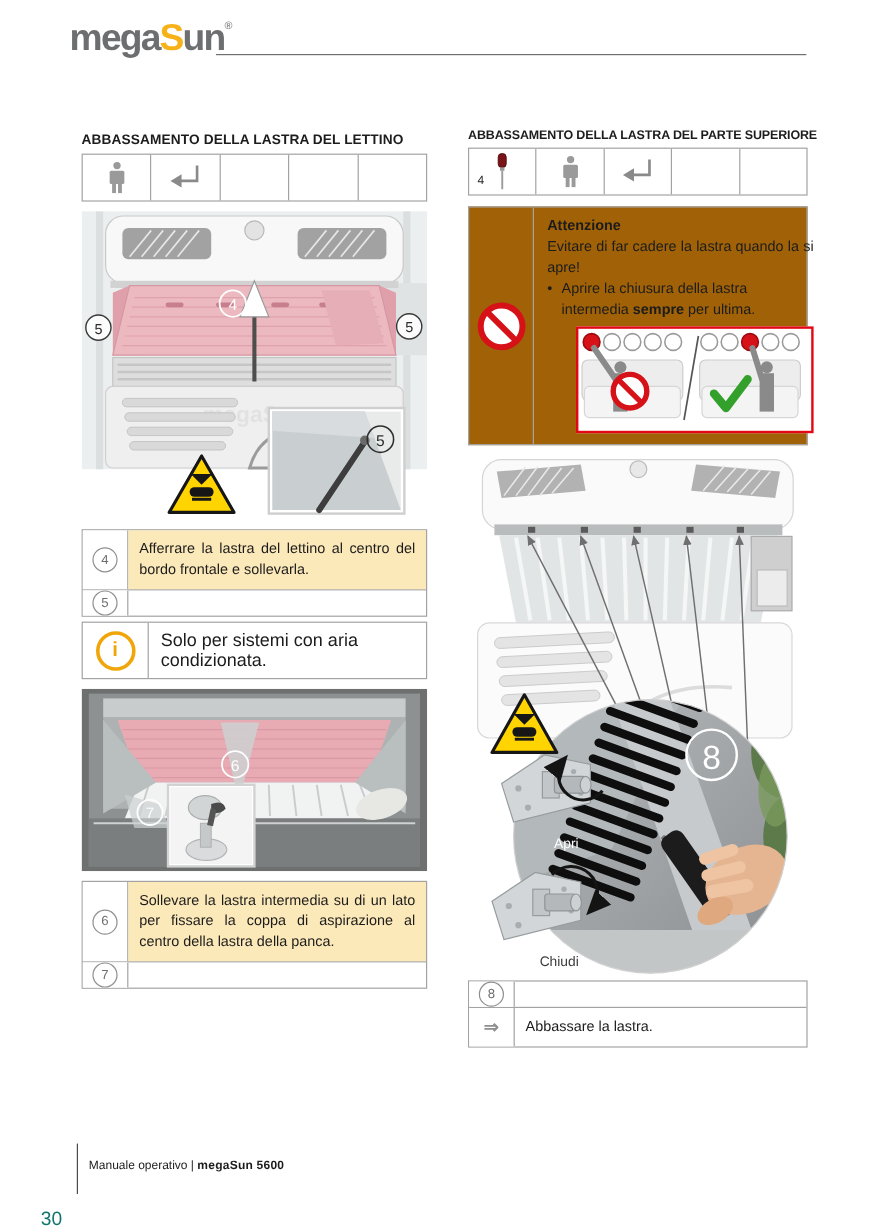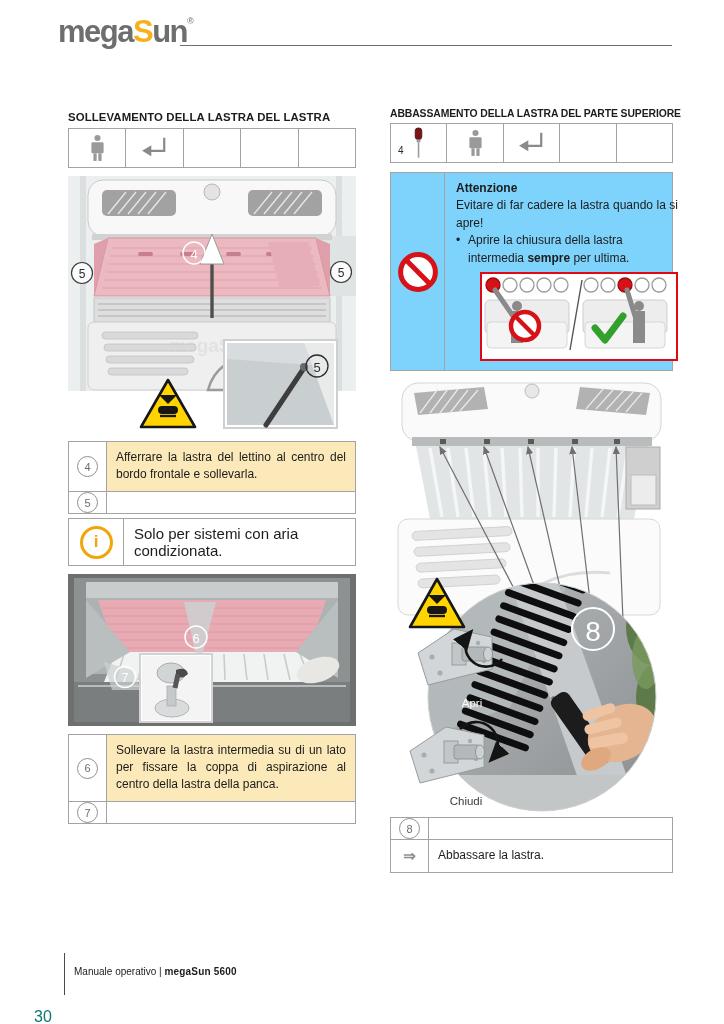--- a/index.html
+++ b/index.html
@@ -35,21 +35,21 @@
   .step-row.highlight .step-text{background:#fce9b9;}
   .circle-num{width:19px;height:19px;border:1.4px solid #8f8f8f;border-radius:50%;color:#6e6e6e;font-size:11px;display:flex;align-items:center;justify-content:center;}
   .arrow-num{font-size:15px;color:#8f8f8f;font-weight:bold;}
   .step-bold{font-weight:bold;text-align:left;}
 
   .info-box{border:1px solid #a3a3a3;display:flex;height:46px;margin-top:4px;background:#fff;}
   .info-icon-cell{flex:0 0 54px;border-right:1px solid #a3a3a3;display:flex;align-items:center;justify-content:center;}
   .info-circle{width:27px;height:27px;border:3px solid #f0a60a;border-radius:50%;color:#f0a60a;font-weight:bold;font-size:17px;display:flex;align-items:center;justify-content:center;}
   .info-text{flex:1;display:flex;align-items:center;padding:0 10px;font-size:15px;}
 
-  .warn-box{border:1px solid #a3a3a3;display:flex;margin-top:9px;background:#7dd3fc;}
+  .warn-box{border:1px solid #a3a3a3;display:flex;margin-top:9px;background:#a16207;}
   .warn-icon-cell{flex:0 0 53px;border-right:1px solid #a3a3a3;display:flex;align-items:center;justify-content:center;}
   .warn-content{flex:1;padding:7px 8px 8px 11px;font-size:12px;line-height:1.45;}
   .warn-title{font-weight:bold;}
   .warn-body{text-align:justify;}
   .bullet-row{display:flex;max-width:216px;}
   .bullet-row .bullet{flex:0 0 12px;}
   .warn-illustration{border:2.5px solid #e30613;width:192px;margin:5px 0 1px 24px;padding:2px 1px;background:#fff;}
 
   
   .footer-num{left:34px;top:1008px;font-size:16px;font-weight:normal;color:#0f766e;}
@@ -57,21 +57,21 @@
   .footer-text{left:74px;top:966px;font-size:10px;color:#1c1c1c;}
   .footer-text b{letter-spacing:.2px;}
 </style>
 </head>
 <body>
 
 <div class="abs logo"><span>mega</span><span class="s">S</span><span>un</span><span class="reg">®</span></div>
 <div class="abs header-rule"></div>
 
 <div class="abs col-left">
-  <div class="sec-heading">SOLLEVAMENTO DELLA LASTRA DEL LASTRA</div>
+  <div class="sec-heading">ABBASSAMENTO DELLA LASTRA DEL LETTINO</div>
 
   <div class="icon-row">
     <div class="icon-cell">
       <svg width="17" height="28" viewBox="0 0 20 32">
         <circle cx="10" cy="4.2" r="3.6" fill="#9a9a9a"></circle>
         <rect x="2.8" y="9.2" width="14.4" height="13" rx="1.5" fill="#9a9a9a"></rect>
         <rect x="5.2" y="22.2" width="3.8" height="9" fill="#9a9a9a"></rect>
         <rect x="11" y="22.2" width="3.8" height="9" fill="#9a9a9a"></rect>
       </svg>
     </div>

